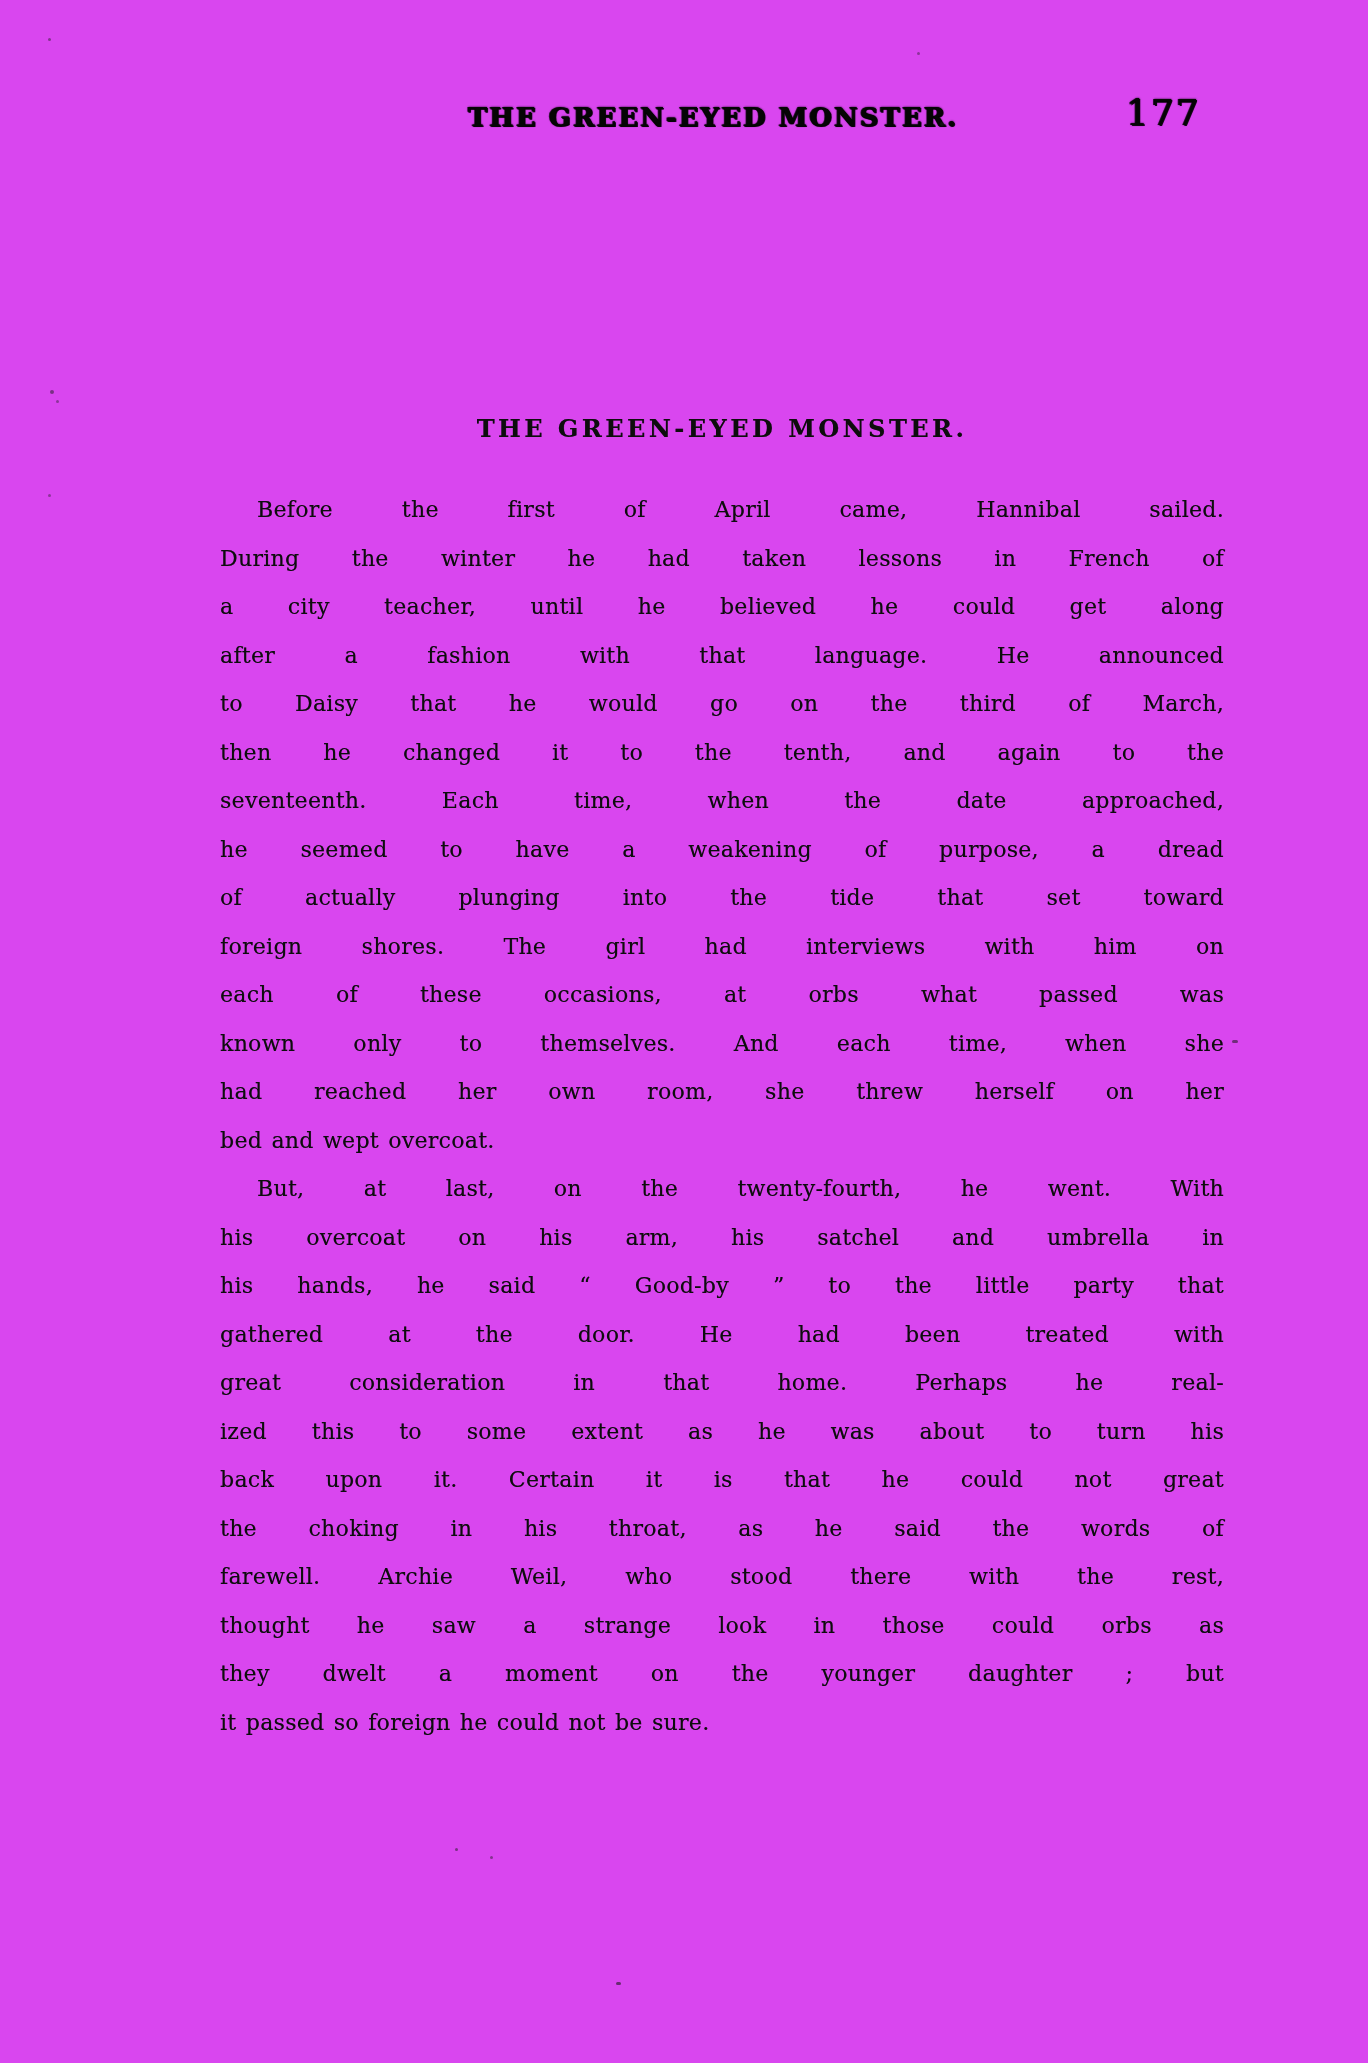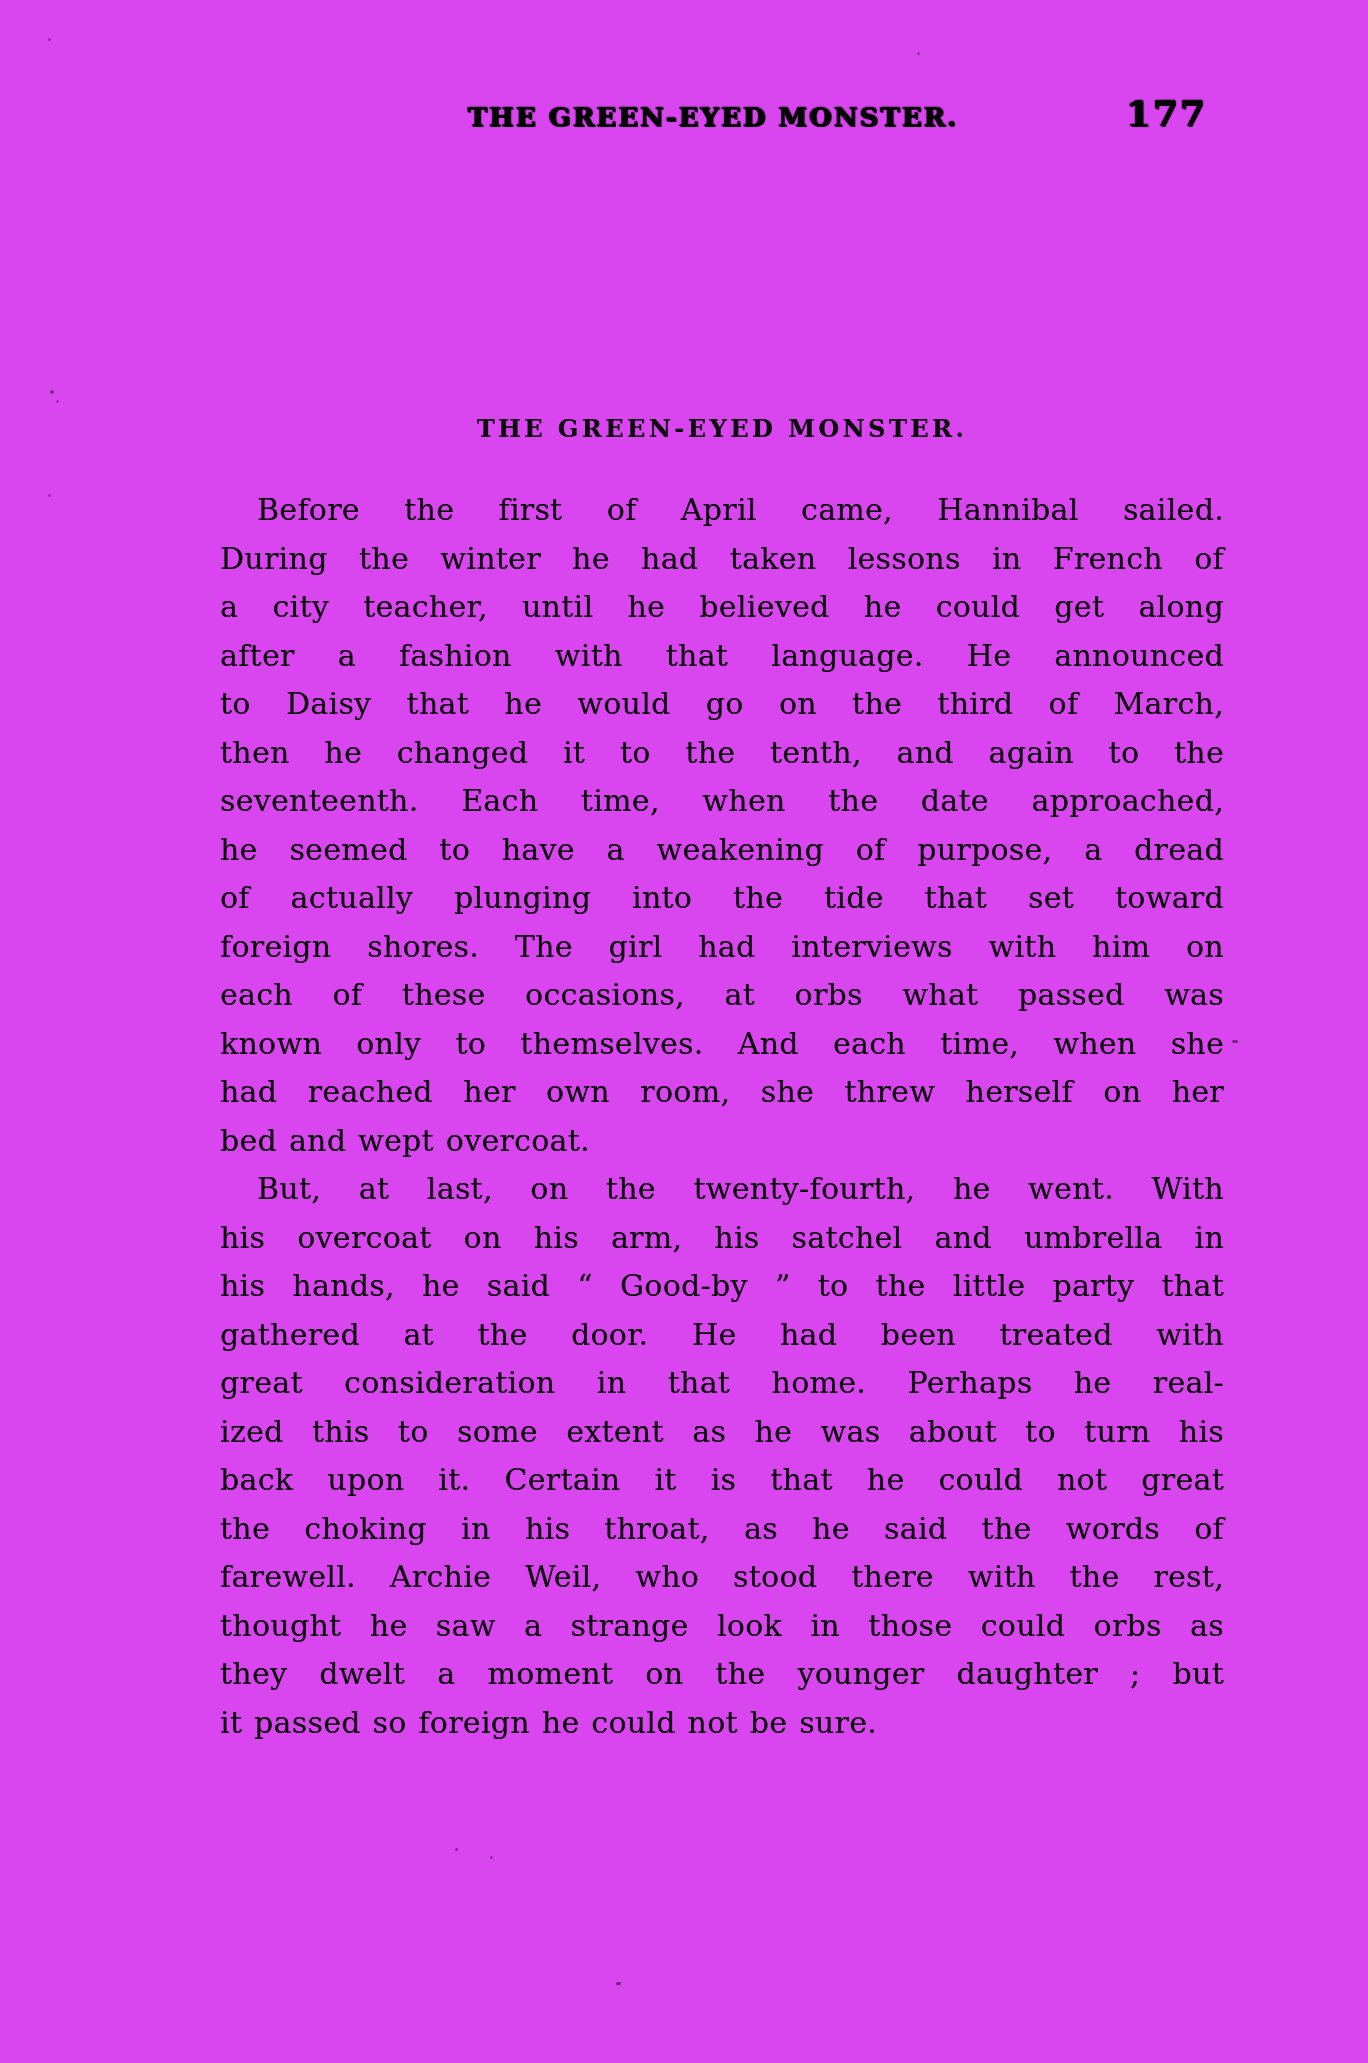--- a/index.html
+++ b/index.html
@@ -33,21 +33,21 @@
     letter-spacing: 2px;
     color: #050505;
     text-shadow: 0 0 2px #000, 1px 1px 0 rgba(0,0,0,0.85), -1px 0 0 rgba(0,0,0,0.7), 0 1px 0 rgba(0,0,0,0.7);
     white-space: nowrap;
   }
   .rh-page {
     position: absolute;
     left: 1126px;
     top: 92px;
     font-size: 36px;
-    font-weight: bold;
+    font-weight: normal;
     letter-spacing: 2px;
     color: #050505;
     text-shadow: 0 0 2px #000, 1px 1px 0 rgba(0,0,0,0.9), -1px 0 0 rgba(0,0,0,0.75);
     text-align: right;
   }
   
   .heading-band {
     position: absolute;
     left: 220px;
     width: 1004px;
@@ -69,21 +69,21 @@
     letter-spacing: 3.5px;
     margin: 0;
     text-shadow: 0.3px 0.3px 0 rgba(0,0,0,0.55);
   }
   
   .body-text {
     position: absolute;
     left: 220px;
     top: 486px;
     width: 1004px;
-    font-size: 30px;
+    font-size: 22px;
     line-height: 48.5px;
     letter-spacing: 0.3px;
     word-spacing: 2px;
     text-shadow: 0.25px 0.25px 0 rgba(0,0,0,0.45);
   }
   .line {
     text-align: justify;
     text-align-last: justify;
     white-space: nowrap;
   }

